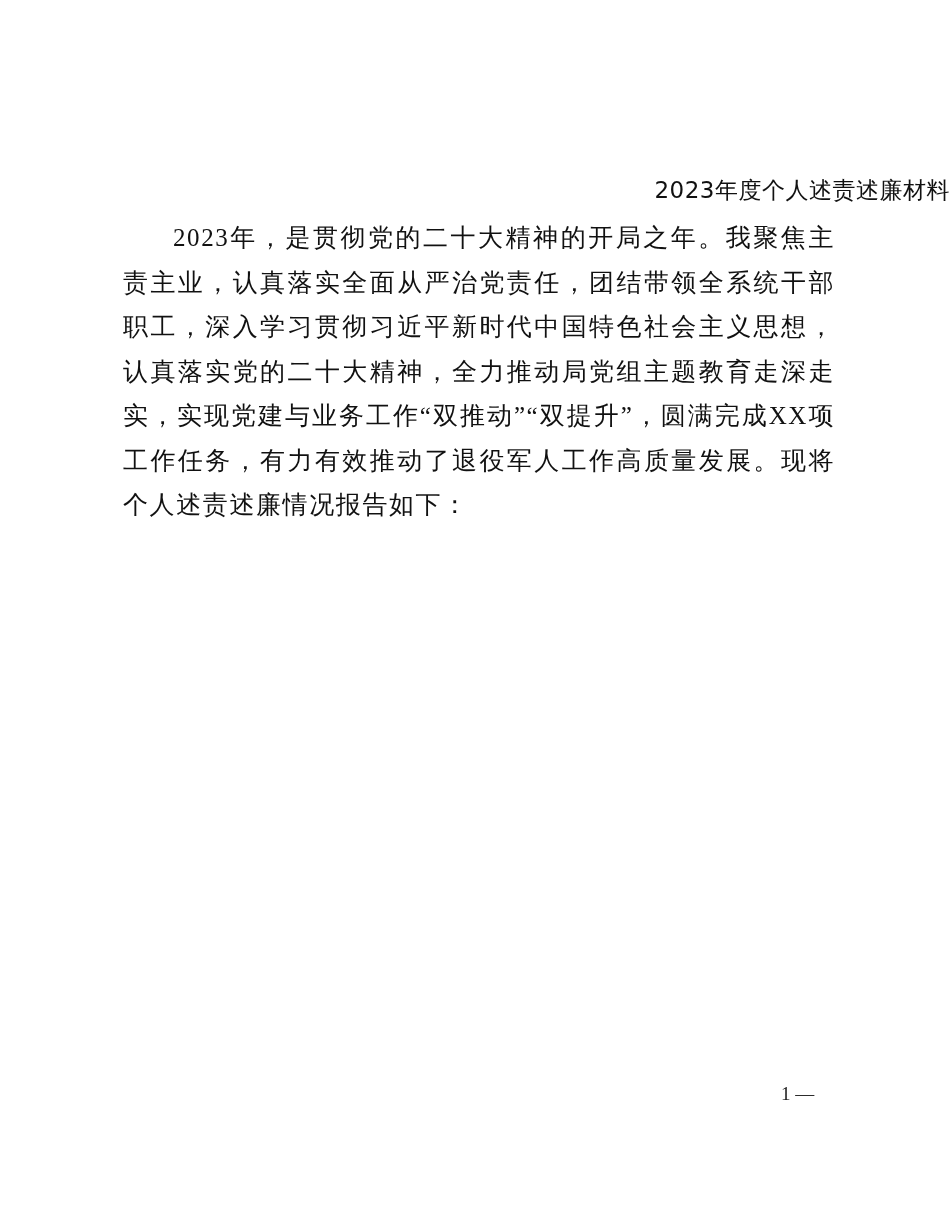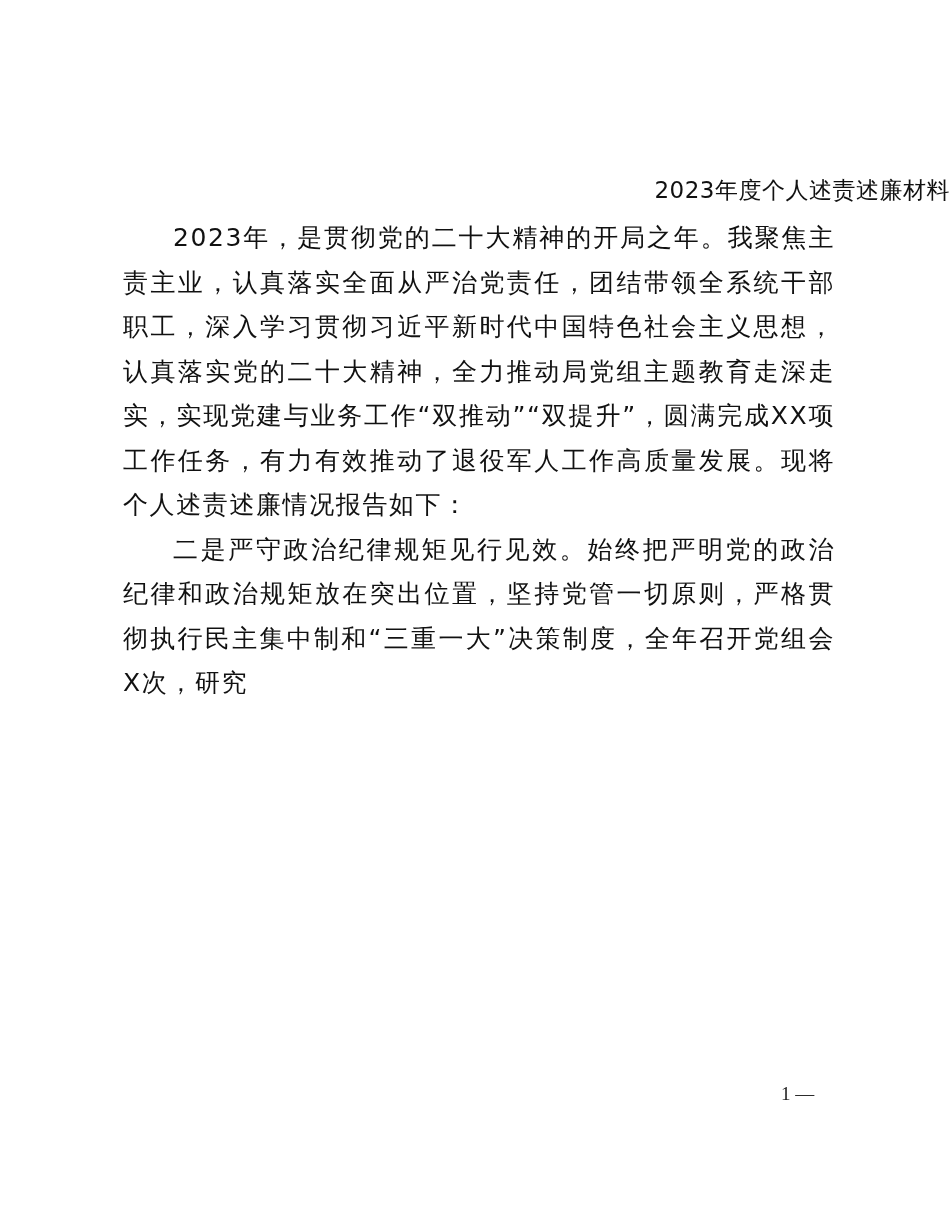--- a/index.html
+++ b/index.html
@@ -34,20 +34,21 @@
   }
   .body {
     position: absolute;
     left: 123px;
     top: 216px;
     width: 712px;
     font-size: 25px;
     line-height: 44.5px;
     text-align: justify;
     letter-spacing: 1.6px;
+    font-family: Liberation Serif, serif;
   }
   .para {
     margin: 0;
     text-indent: 2em;
   }
   .page-number {
     position: absolute;
     left: 781px;
     top: 1082px;
     font-family: "Liberation Serif", "DejaVu Serif", serif;
@@ -57,17 +58,16 @@
   }
 </style>
 </head>
 <body>
 
 <div class="page">
   <div class="title">2023年度个人述责述廉材料</div>
 
   <div class="body">
     <p class="para">2023年，是贯彻党的二十大精神的开局之年。我聚焦主责主业，认真落实全面从严治党责任，团结带领全系统干部职工，深入学习贯彻习近平新时代中国特色社会主义思想，认真落实党的二十大精神，全力推动局党组主题教育走深走实，实现党建与业务工作“双推动”“双提升”，圆满完成XX项工作任务，有力有效推动了退役军人工作高质量发展。现将个人述责述廉情况报告如下：</p>
-    <p class="para">二是严守政治纪律规矩见行见效。始终把严明党的政治纪律和政治规矩放在突出位置，坚持党管一切原则，严格贯彻执行民主集中制和“三重一大”决策制度，全年召开党组会X次，研究</p>
   </div>
 
   <div class="page-number">1 —</div>
 </div>
 
 </body></html>

